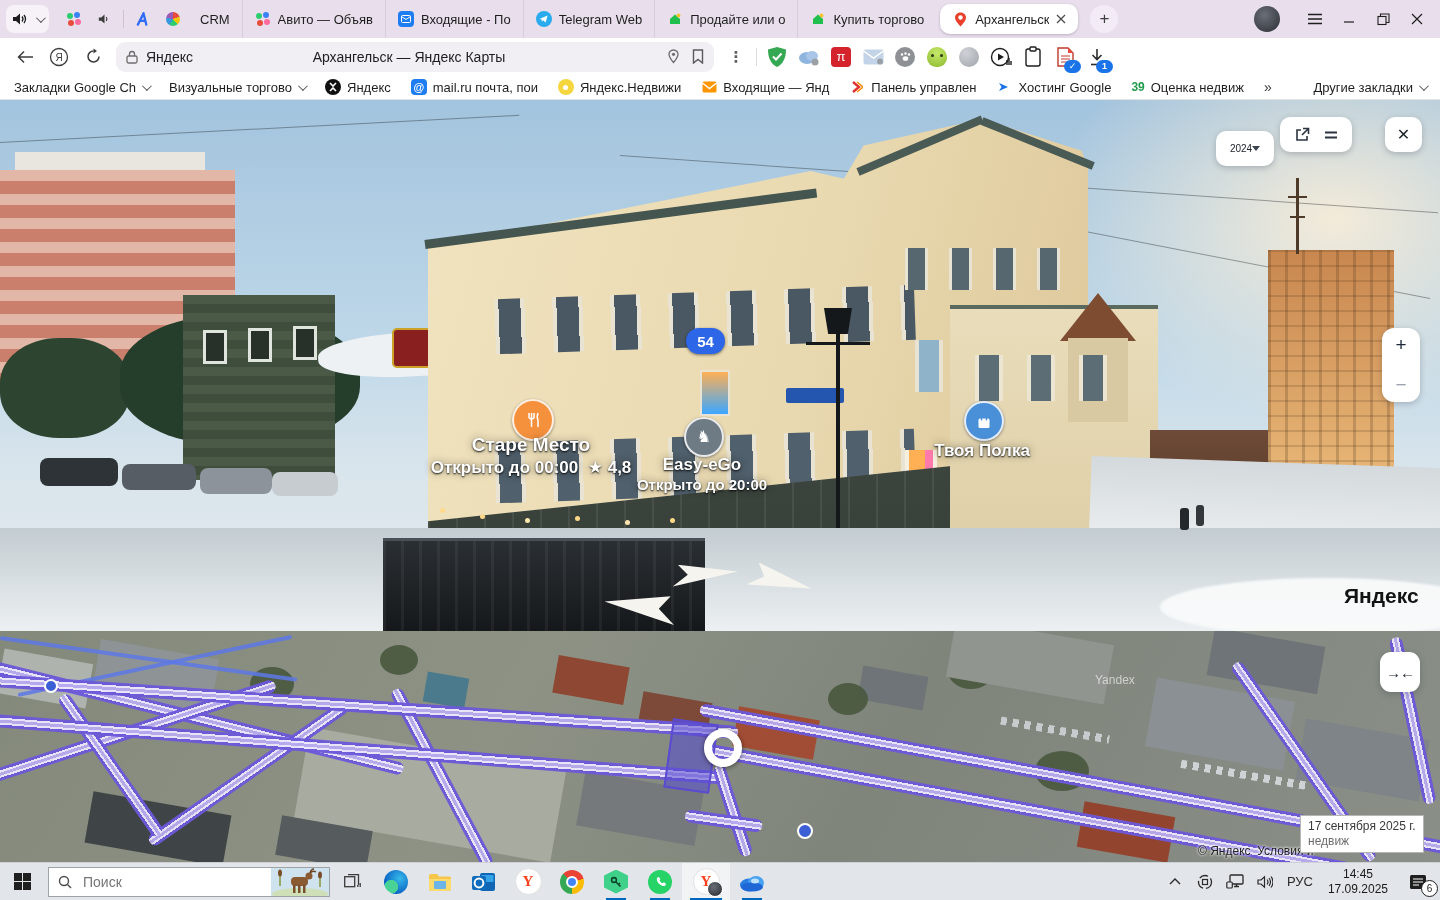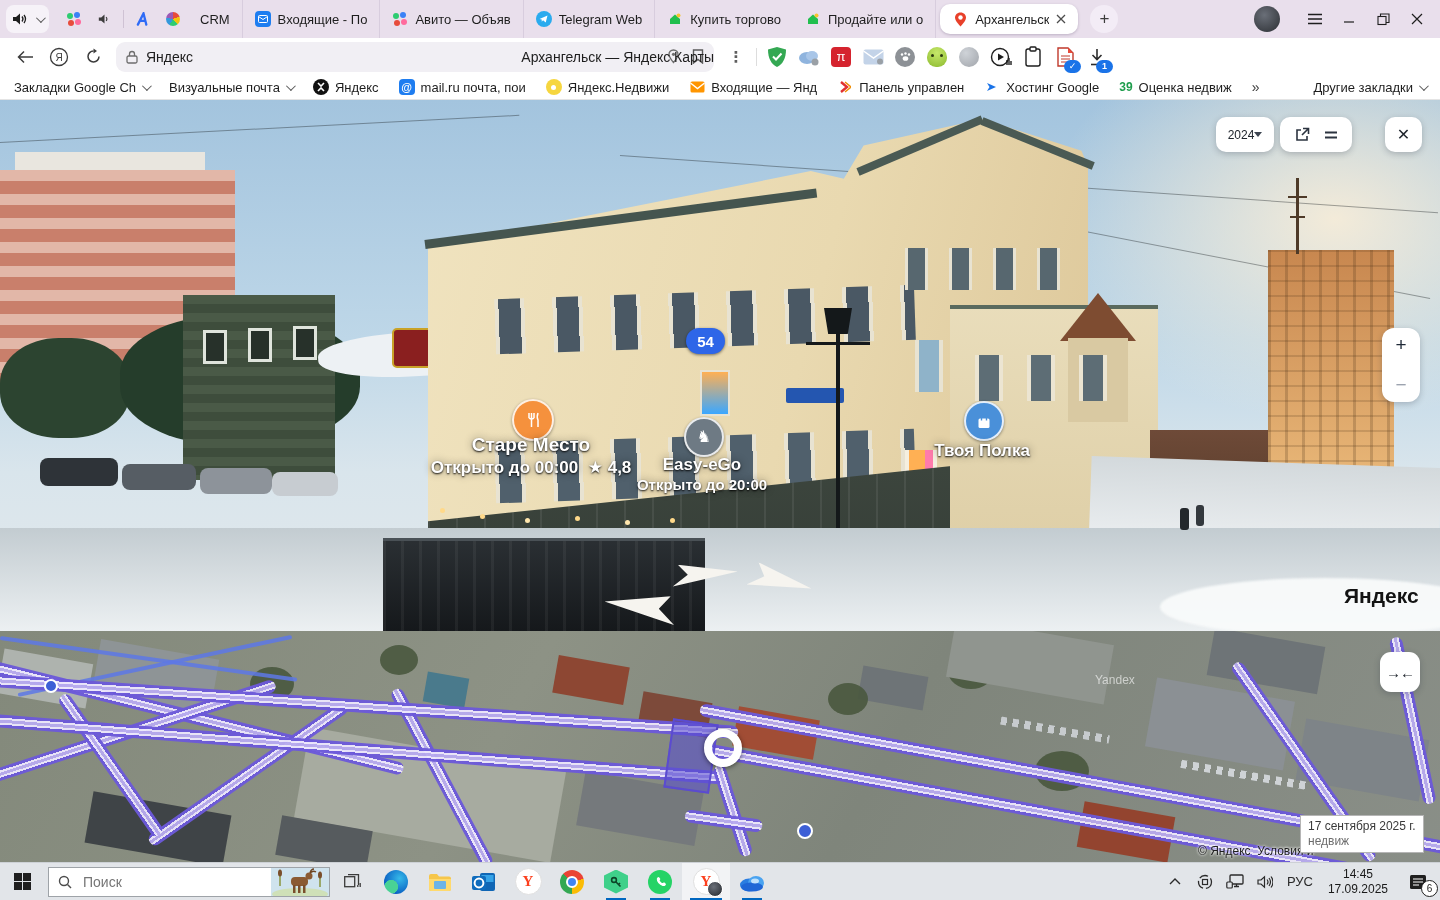--- a/index.html
+++ b/index.html
@@ -14,21 +14,21 @@
   .tab span{overflow:hidden;text-overflow:clip;max-width:104px;display:inline-block;}
   .tab.active{background:#fff;height:30px;border-radius:10px;border-right:none;box-shadow:0 1px 3px rgba(60,40,80,.25);margin:0 4px;}
   .favicon{width:16px;height:16px;flex:0 0 16px;display:flex;align-items:center;justify-content:center;}
   .dots4{position:relative;width:14px;height:14px;}
   .dots4 i{position:absolute;width:6px;height:6px;border-radius:50%;}
   .winbtn{width:34px;height:30px;display:flex;align-items:center;justify-content:center;color:#1e1e1e;}
   
   .addrbar{position:absolute;left:0;top:38px;width:1440px;height:37px;background:#fff;display:flex;align-items:center;padding:0 8px;box-sizing:border-box;}
   .navico{width:34px;height:30px;display:flex;align-items:center;justify-content:center;color:#3c3c3c;}
   .urlpill{position:relative;height:30px;width:600px;background:#f1eff4;border-radius:9px;display:flex;align-items:center;padding:0 10px;box-sizing:border-box;margin:0 6px;}
-  .urltitle{position:absolute;left:0;right:0;text-align:right;font-size:14px;color:#1e1e1e;pointer-events:none;}
+  .urltitle{position:absolute;left:0;right:12px;text-align:center;font-size:14px;color:#1e1e1e;pointer-events:none;}
   .ext{width:26px;height:26px;display:flex;align-items:center;justify-content:center;margin:0 3px;position:relative;}
   .badge{position:absolute;right:-3px;bottom:-3px;min-width:13px;height:13px;border-radius:8px;background:#1a73e8;color:#fff;font-size:9px;line-height:13px;text-align:center;padding:0 2px;font-weight:bold;}
   
   .bmbar{position:absolute;left:0;top:75px;width:1440px;height:25px;background:#fff;border-bottom:1px solid #e4e4e4;display:flex;align-items:center;padding:0 14px;box-sizing:border-box;font-size:13px;color:#1e1e1e;gap:20px;}
   .bm{display:flex;align-items:center;gap:6px;white-space:nowrap;}
   .bm b{font-weight:bold;}
   .chev{width:6px;height:6px;border-right:1.5px solid #5a5a5a;border-bottom:1.5px solid #5a5a5a;transform:rotate(45deg) translateY(-2px);}
   .bmico{width:16px;height:16px;border-radius:4px;display:flex;align-items:center;justify-content:center;flex:0 0 16px;}
   
   .pano{position:absolute;left:0;top:100px;width:1440px;height:531px;overflow:hidden;background:linear-gradient(180deg,#a3c4de 0%,#bed7e8 45%,#d9e5ec 70%,#e3e9ec 100%);}
@@ -85,64 +85,64 @@
           <path d="M2 13 L8 1 L11 13 M4.5 9 L10 9" stroke="#2f6bf6" stroke-width="2.4" fill="none" stroke-linecap="round"></path>
         </svg>
       </div>
     <div class="pintab">
         <div style="width:14px;height:14px;border-radius:50%;background:conic-gradient(#e74c3c 0 70deg,#f1c40f 70deg 140deg,#2ecc71 140deg 210deg,#3498db 210deg 280deg,#9b59b6 280deg 360deg)"></div>
       </div>
     <div class="tab">
         <span>CRM</span>
       </div>
     <div class="tab">
-        <div class="favicon" style="background:#1e7df0;border-radius:4px">
-          <svg width="10" height="8" viewBox="0 0 10 8">
-            <rect x="0.5" y="0.5" width="9" height="7" rx="1" fill="none" stroke="#fff"></rect>
-            <path d="M0.5 1.5 L5 4.5 L9.5 1.5" stroke="#fff" fill="none"></path>
-          </svg>
-        </div>
-        <span>Входящие - По</span>
-      </div>
-    <div class="tab">
         <div class="favicon">
           <div class="dots4">
             <i style="left:0;top:1px;background:#2ecc71"></i>
             <i style="right:1px;top:0;background:#3b82f6"></i>
             <i style="left:1px;bottom:0;background:#e74c3c"></i>
             <i style="right:0;bottom:1px;background:#ff6b9d"></i>
           </div>
         </div>
         <span>Авито — Объяв</span>
       </div>
     <div class="tab">
+        <div class="favicon" style="background:#1e7df0;border-radius:4px">
+          <svg width="10" height="8" viewBox="0 0 10 8">
+            <rect x="0.5" y="0.5" width="9" height="7" rx="1" fill="none" stroke="#fff"></rect>
+            <path d="M0.5 1.5 L5 4.5 L9.5 1.5" stroke="#fff" fill="none"></path>
+          </svg>
+        </div>
+        <span>Входящие - По</span>
+      </div>
+    <div class="tab">
         <div class="favicon" style="background:#2aabee;border-radius:50%">
           <svg width="9" height="8" viewBox="0 0 10 9">
             <path d="M0.5 4.5 L9.5 0.5 L7.5 8.5 L4.5 6 L3 7.5 L3 5.2 Z" fill="#fff"></path>
           </svg>
         </div>
         <span>Telegram Web</span>
+      </div>
+    <div class="tab">
+        <div class="favicon">
+          <svg width="14" height="14" viewBox="0 0 14 14">
+            <path d="M2 7 L7 2.5 L12 7 L12 12 L2 12 Z" fill="#21bf4e"></path>
+            <circle cx="10.5" cy="3.5" r="2" fill="#f4c430"></circle>
+          </svg>
+        </div>
+        <span>Продайте или о</span>
       </div>
     <div class="tab" style="border-right:none">
         <div class="favicon">
           <svg width="14" height="14" viewBox="0 0 14 14">
             <path d="M2 7 L7 2.5 L12 7 L12 12 L2 12 Z" fill="#21bf4e"></path>
             <circle cx="10.5" cy="3.5" r="2" fill="#f4c430"></circle>
           </svg>
         </div>
         <span>Купить торгово</span>
-      </div>
-    <div class="tab">
-        <div class="favicon">
-          <svg width="14" height="14" viewBox="0 0 14 14">
-            <path d="M2 7 L7 2.5 L12 7 L12 12 L2 12 Z" fill="#21bf4e"></path>
-            <circle cx="10.5" cy="3.5" r="2" fill="#f4c430"></circle>
-          </svg>
-        </div>
-        <span>Продайте или о</span>
       </div>
     <div class="tab active">
         <div class="favicon">
           <svg width="13" height="15" viewBox="0 0 13 15">
             <path d="M6.5 0.5 C3 0.5 1 3 1 5.8 C1 9 6.5 14.5 6.5 14.5 C6.5 14.5 12 9 12 5.8 C12 3 10 0.5 6.5 0.5 Z" fill="#e8402a"></path>
             <circle cx="6.5" cy="5.5" r="2.2" fill="#fff"></circle>
           </svg>
         </div>
         <span style="max-width:88px">Архангельск</span>
         <svg width="10" height="10" viewBox="0 0 10 10">
@@ -288,21 +288,21 @@
         <div class="badge">1</div>
       </div>
   </div>
 
   <div class="bmbar">
     <div class="bm">
         <span>Закладки Google Ch</span>
         <div class="chev"></div>
       </div>
     <div class="bm">
-        <span>Визуальные почта</span>
+        <span>Визуальные торгово</span>
         <div class="chev"></div>
       </div>
     <div class="bm">
         <div class="bmico" style="background:#111;border-radius:50%">
           <svg width="8" height="10" viewBox="0 0 8 10">
             <path d="M1 1 L4 4 L7 1 M1 9 L4 6 L7 9" stroke="#fff" stroke-width="1.6" fill="none"></path>
           </svg>
         </div>
         <span>Яндекс</span>
       </div>
@@ -413,21 +413,21 @@
     <div class="shape" style="left:383px;top:438px;width:322px;height:93px;background:repeating-linear-gradient(90deg,rgba(255,255,255,.05) 0 3px,transparent 3px 18px),linear-gradient(180deg,#2b3034,#15181b);box-shadow:inset 0 3px 0 #4a5156"></div>
     <div class="shape" style="left:440px;top:408px;width:5px;height:5px;border-radius:50%;background:#ffd98a;box-shadow:40px 6px 0 #ffd98a,85px 10px 0 #ffe6ad,135px 8px 0 #ffd98a,185px 12px 0 #ffe6ad,230px 10px 0 #ffd98a"></div>
     <div class="shape" style="left:1180px;top:408px;width:9px;height:22px;background:#23282c;border-radius:3px"></div>
     <div class="shape" style="left:1196px;top:405px;width:8px;height:21px;background:#33383d;border-radius:3px"></div>
     <div class="shape" style="left:1160px;top:478px;width:330px;height:58px;border-radius:50%;background:rgba(248,250,250,.96);filter:blur(1px)"></div>
 
     <div class="navarrow" style="left:672px;top:463px;width:66px;height:24px;transform:rotate(-4deg)"></div>
     <div class="navarrow" style="left:748px;top:468px;width:64px;height:28px;transform:rotate(14deg)"></div>
     <div class="navarrow" style="left:604px;top:492px;width:72px;height:32px;transform:scaleX(-1) rotate(-8deg)"></div>
 
-    <div class="pill" style="left:1216px;top:17px;width:58px;height:35px;font-size:12px">
+    <div class="pill" style="left:1216px;top:31px;width:58px;height:35px;font-size:10px">
         <span>2024</span>
         <i style="width:0;height:0;border-left:4px solid transparent;border-right:4px solid transparent;border-top:5px solid #3c4450"></i>
       </div>
     <div class="pill" style="left:1280px;top:17px;width:72px;height:35px;gap:14px">
       <svg width="15" height="15" viewBox="0 0 15 15">
           <path d="M6 3 H2 V13 H12 V9" fill="none" stroke="#2c3440" stroke-width="1.6"></path>
           <path d="M8 1.5 H13.5 V7 M13.5 1.5 L7 8" fill="none" stroke="#2c3440" stroke-width="1.6"></path>
         </svg>
       <svg width="14" height="10" viewBox="0 0 14 10">
           <path d="M1 2.5 H13 M1 7.5 H13" stroke="#2c3440" stroke-width="2"></path>

